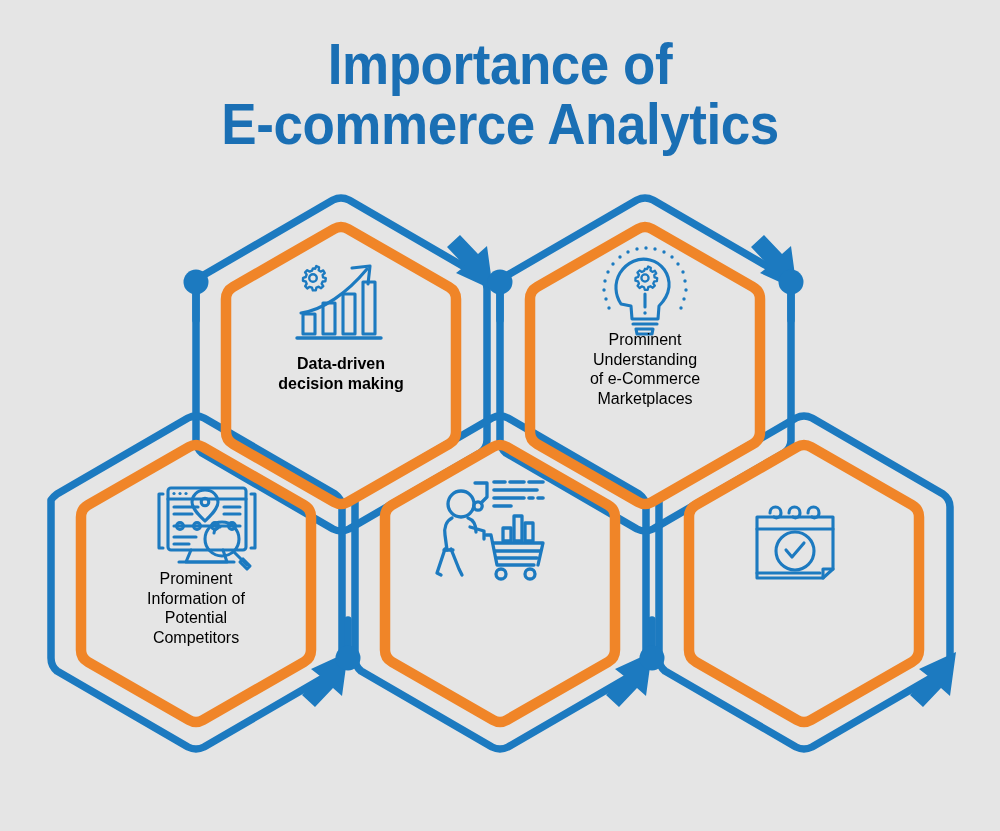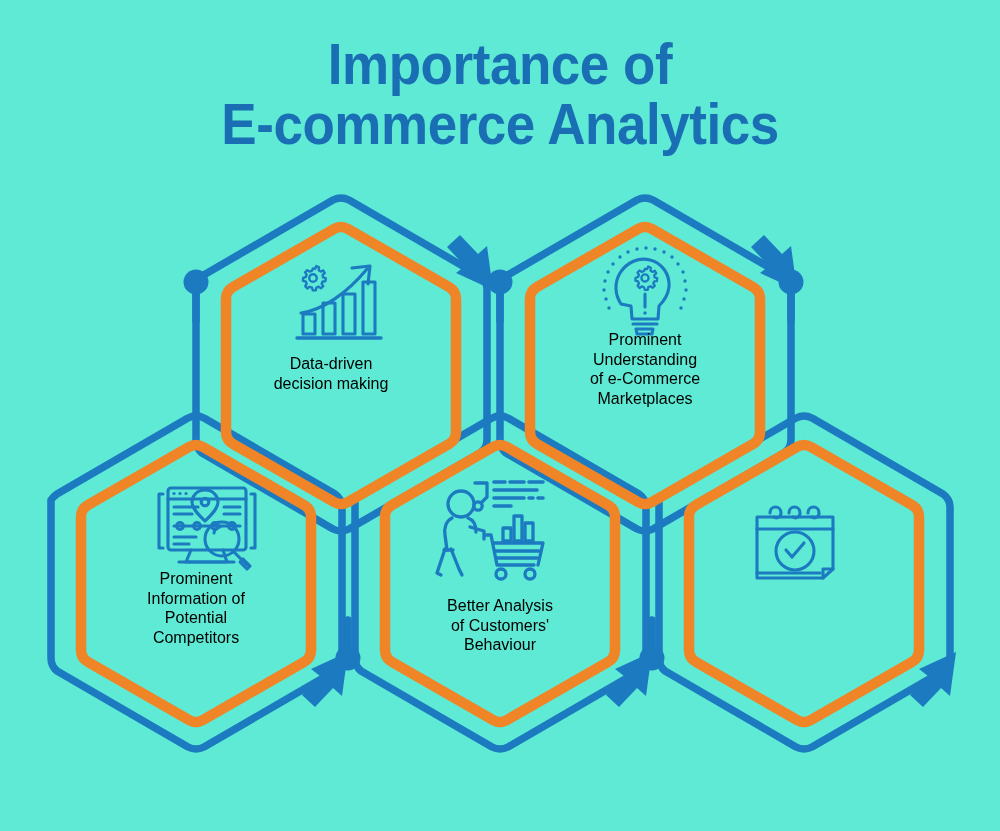--- a/index.html
+++ b/index.html
@@ -11,21 +11,21 @@
     width: 1000px;
     height: 831px;
     font-family: "Liberation Sans", sans-serif;
     overflow: hidden;
     position: relative;
   }
   #stage {
     position: relative;
     width: 1000px;
     height: 831px;
-    background: #5eead4;
+    background: #e5e5e5;
   }
   #title-block {
     position: absolute;
     top: 34px;
     left: 0;
     width: 1000px;
     text-align: center;
     line-height: 1.06;
   }
   .title-line {
@@ -258,31 +258,28 @@
         <path d="M-25,-32 C-25,-40 -14,-40 -14,-32 C-14,-28 -18,-26 -21,-28"></path>
         <path d="M-6,-32 C-6,-40 5,-40 5,-32 C5,-28 1,-26 -2,-28"></path>
         <path d="M13,-32 C13,-40 24,-40 24,-32 C24,-28 20,-26 17,-28"></path>
 
         <circle cx="0" cy="6" r="19"></circle>
         <path d="M-9,5 L-3,12 L9,-2"></path>
       </g>
     </g>
   </svg>
 
-  <div class="hex-label" style="left:216px; top:354px; width:230px;">Data-driven
+  <div class="hex-label" style="left:226px; top:354px; width:230px;font-weight:bold;">Data-driven
 decision making</div>
 
   <div class="hex-label" style="left:530px; top:330px; width:230px;">Prominent
 Understanding
 of e-Commerce
 Marketplaces</div>
 
   <div class="hex-label" style="left:81px; top:569px; width:230px;">Prominent
 Information of
 Potential
 Competitors</div>
 
-  <div class="hex-label" style="left:385px; top:596px; width:230px;">Better Analysis
-of Customers'
-Behaviour</div>
 
 
 </div>
 
 </body></html>

